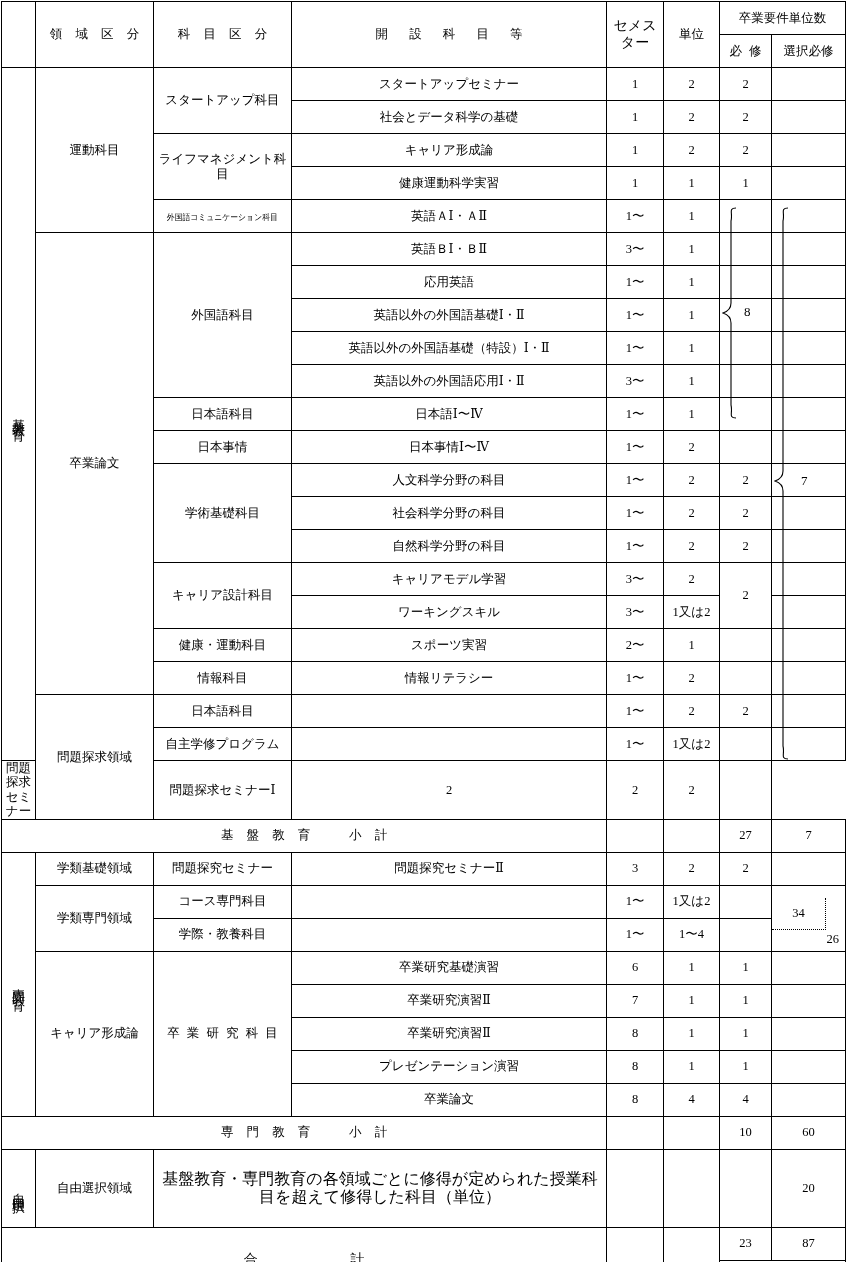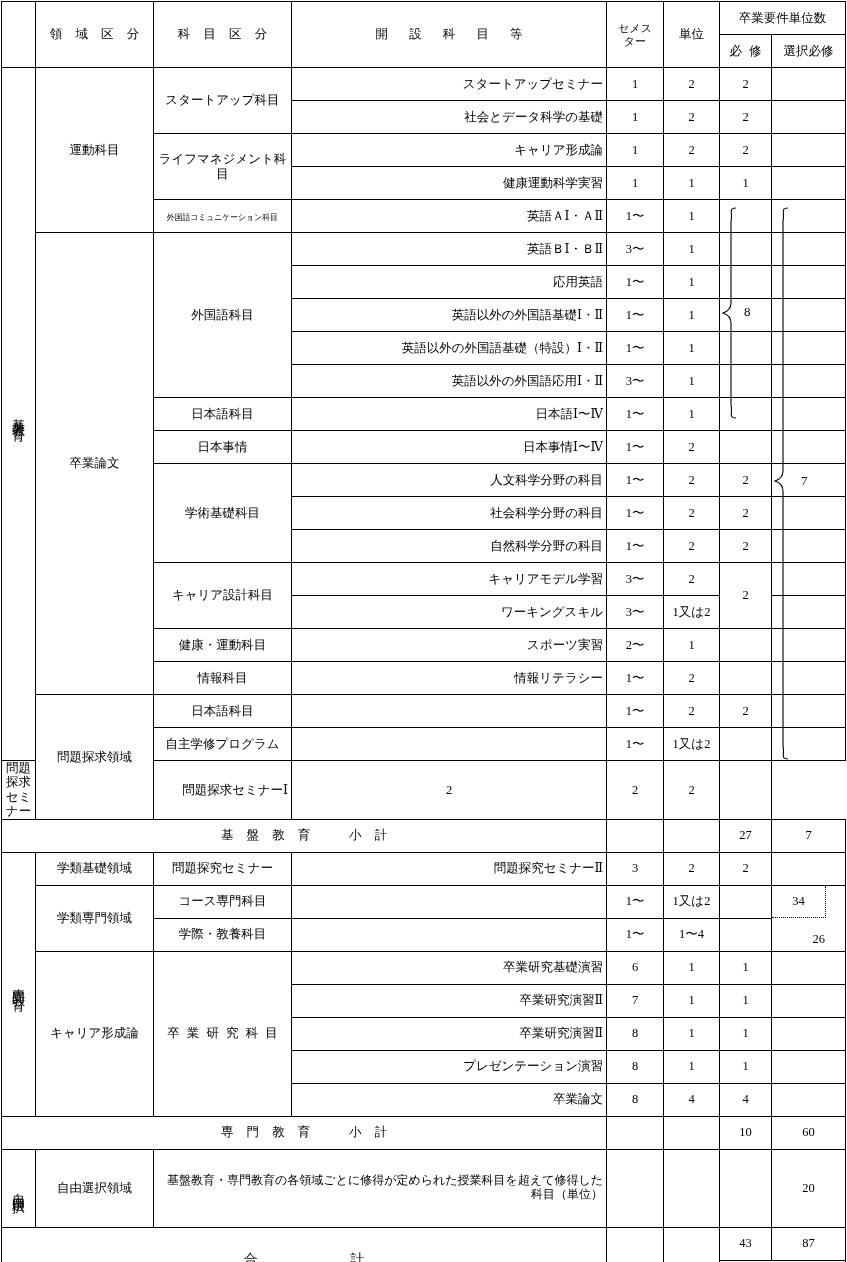--- a/index.html
+++ b/index.html
@@ -36,21 +36,21 @@
   .bt-thick{border-top:2px solid #000;}
   .bb-thick{border-bottom:2px solid #000;}
   .bl-thick{border-left:2px solid #000;}
   .br-thick{border-right:2px solid #000;}
   .bb-dot{border-bottom:1px dotted #000;}
   .bb-none{border-bottom:none;}
   .bt-none{border-top:none;}
 
   
   .c{text-align:center;}
-  .l{text-align:right;}
+  .l{text-align:center;}
 
   
   .vert{
     writing-mode:vertical-rl;
     text-orientation:upright;
     letter-spacing:3px;
     margin:0 auto;
     line-height:1;
     font-size:13px;
     white-space:nowrap;
@@ -61,21 +61,21 @@
     justify-content:center;
     height:100%;
   }
 
   
   .sp2{letter-spacing:5px;text-indent:5px;}
   .sp3{letter-spacing:9px;text-indent:9px;}
   .sp1{letter-spacing:2px;text-indent:2px;}
 
   .tiny{font-size:8.5px;letter-spacing:0;transform:scaleX(.92);display:inline-block;}
-  .hdr-sem{font-size:11px;line-height:1.12;}
+  .hdr-sem{font-size:14px;line-height:1.12;}
 
   .cellpad{padding-left:6px;}
 
   
   .brace{
     position:absolute;
     pointer-events:none;
     font-size:inherit;
   }
   .brace svg{display:block;}
@@ -84,32 +84,32 @@
     font-size:13px;
     color:#000;
   }
   
   .subbox34{
     position:relative;
     height:100%;
   }
   .subbox34 .inner{
     position:absolute;
-    left:0; top:0;
+    left:0; top:12px;
     width:54px; height:32px;
     border-right:1px dotted #000;
     border-bottom:1px dotted #000;
     display:flex;align-items:center;justify-content:center;
     box-sizing:border-box;
   }
   .subbox34 .outer{
     position:absolute;
-    right:20px; bottom:4px;
-  }
-  .freecell{font-size:12px;line-height:1.35;padding:4px 5px;}
+    right:6px; bottom:4px;
+  }
+  .freecell{font-size:16px;line-height:1.35;padding:4px 5px;}
 </style>
 </head>
 <body>
 
 <div id="page">
 
   <table class="curriculum">
     <colgroup>
       <col style="width:34px">
       <col style="width:118px">
@@ -416,21 +416,21 @@
       <td class="c bb-thick"></td>
       <td class="c bb-thick"></td>
       <td class="c bb-thick"></td>
       <td class="c bb-thick br-thick">20</td>
     </tr>
 
     <tr>
       <td class="c bl-thick bb-thick sp3" colspan="4" rowspan="2" style="font-size:14px">合 　 　 計</td>
       <td class="bb-thick" rowspan="2"></td>
       <td class="bb-thick" rowspan="2"></td>
-      <td class="c">43</td>
+      <td class="c">23</td>
       <td class="c br-thick">87</td>
     </tr>
     <tr>
       <td class="c bb-thick br-thick" colspan="2">124</td>
     </tr>
   </tbody>
     </table>
 
   <div class="brace" style="left:722px; top:207px;">
     <svg width="18" height="212" viewBox="0 0 18 212" aria-hidden="true">

